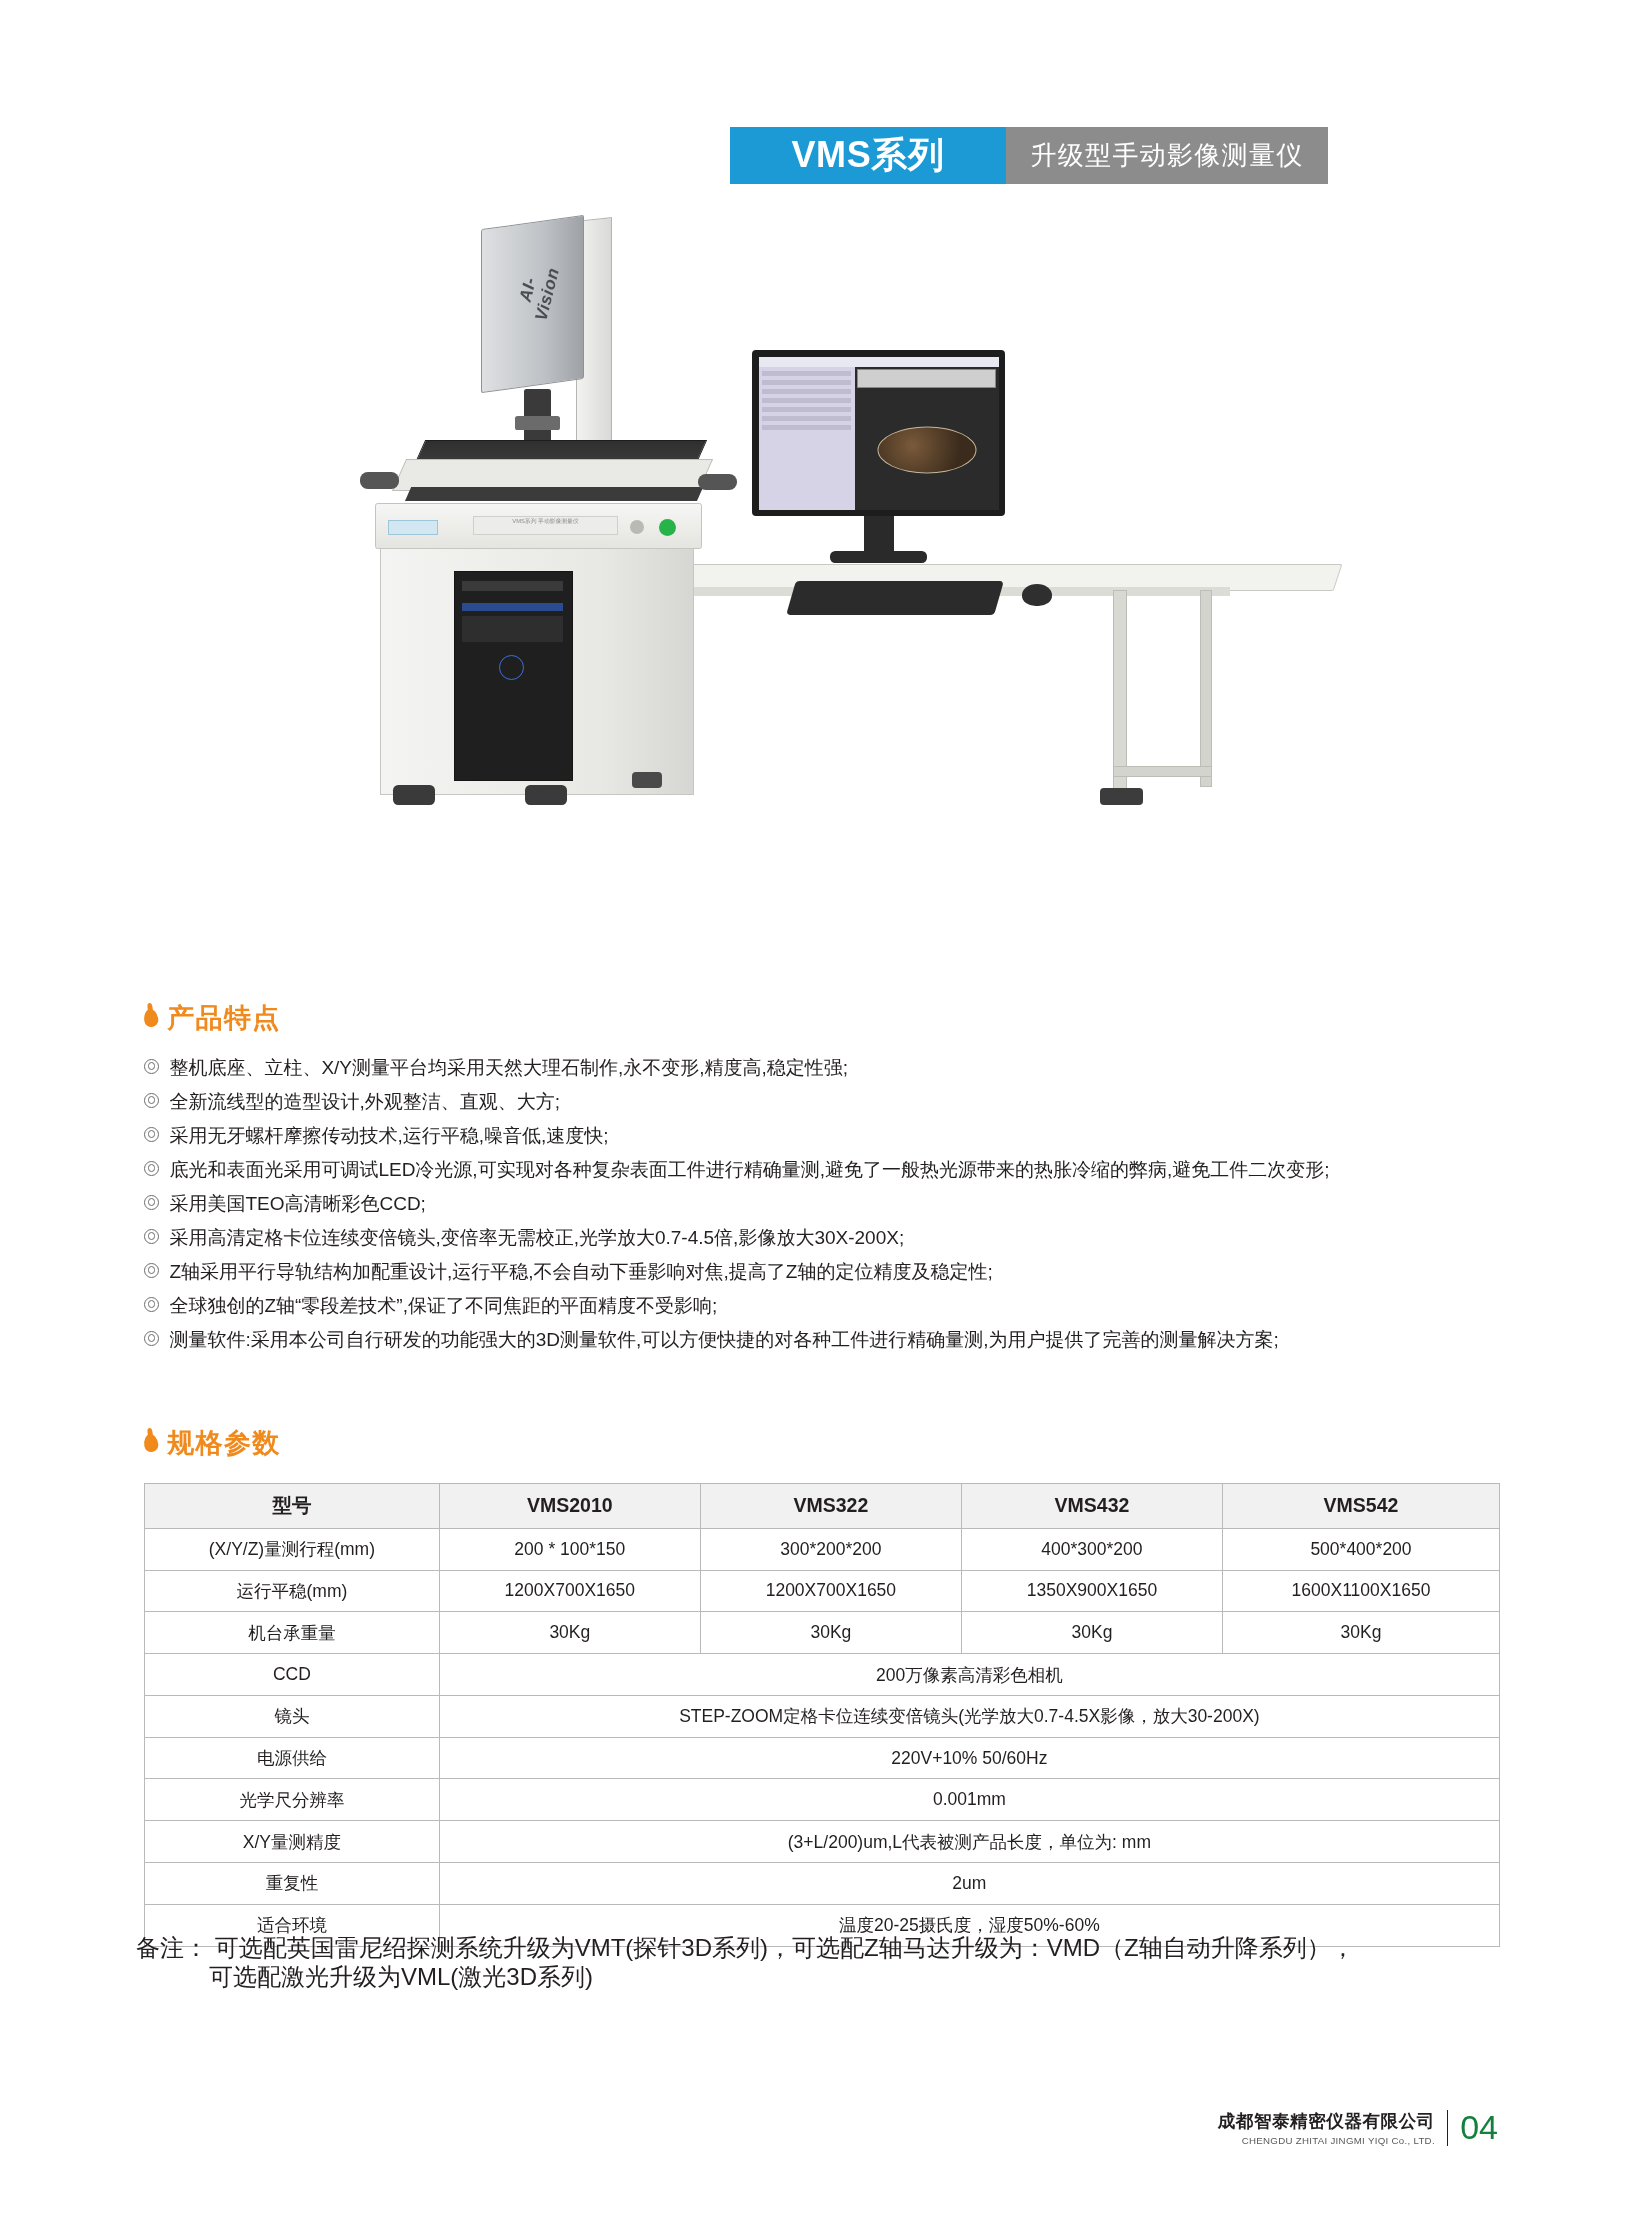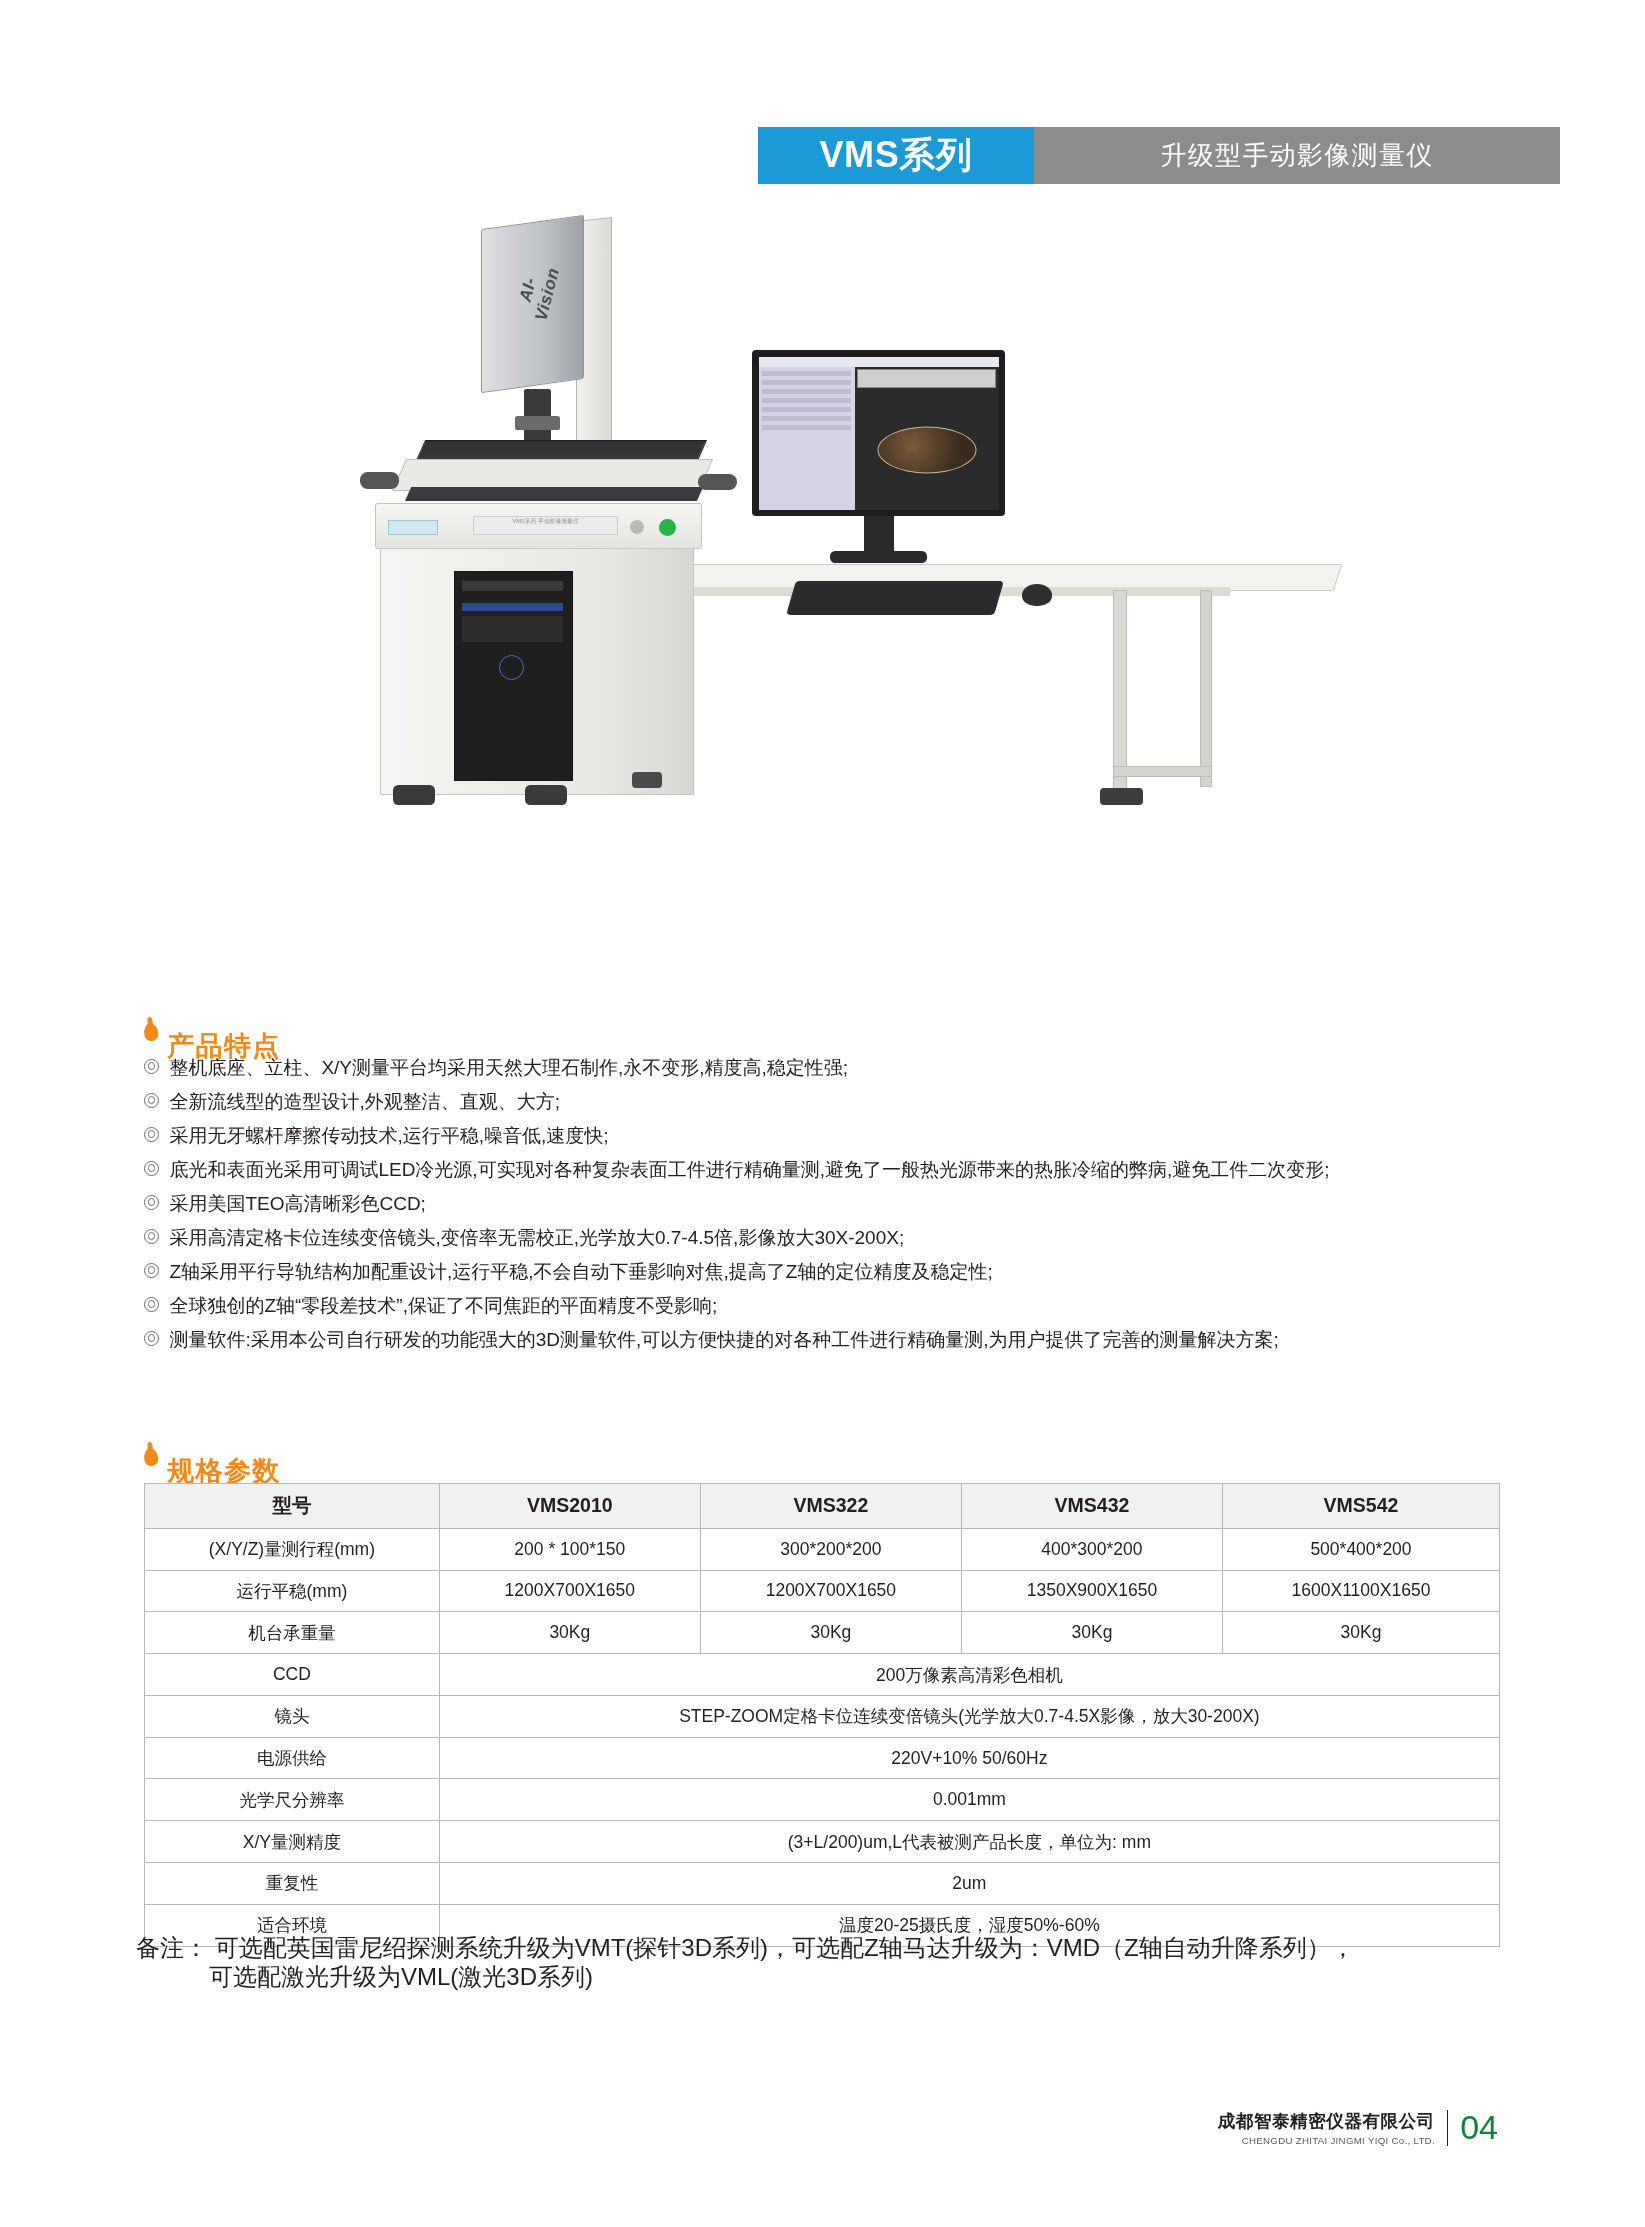--- a/index.html
+++ b/index.html
@@ -13,22 +13,22 @@
     font-family: "Liberation Sans", sans-serif;
     color: #231f20;
     position: relative;
     overflow: hidden;
   }
 
   
   .header-banner {
     position: absolute;
     top: 127px;
-    left: 758px;
-    width: 802px;
+    left: 730px;
+    width: 598px;
     height: 57px;
     display: flex;
     align-items: stretch;
   }
   .banner-blue {
     background: #1b9ad6;
     width: 276px;
     display: flex;
     align-items: center;
     justify-content: center;
@@ -486,21 +486,20 @@
     width: 5.2px;
     height: 9px;
     background: #f08a1d;
     border-radius: 50% 50% 0 0;
   }
   .section-heading .title {
     font-size: 27px;
     font-weight: bold;
     color: #f08a1d;
     letter-spacing: 1.3px;
-    margin-top: 28px;
   }
 
   
   .feature-list {
     position: absolute;
     top: 1055px;
     left: 144px;
     width: 1395px;
   }
   .feature-item {

